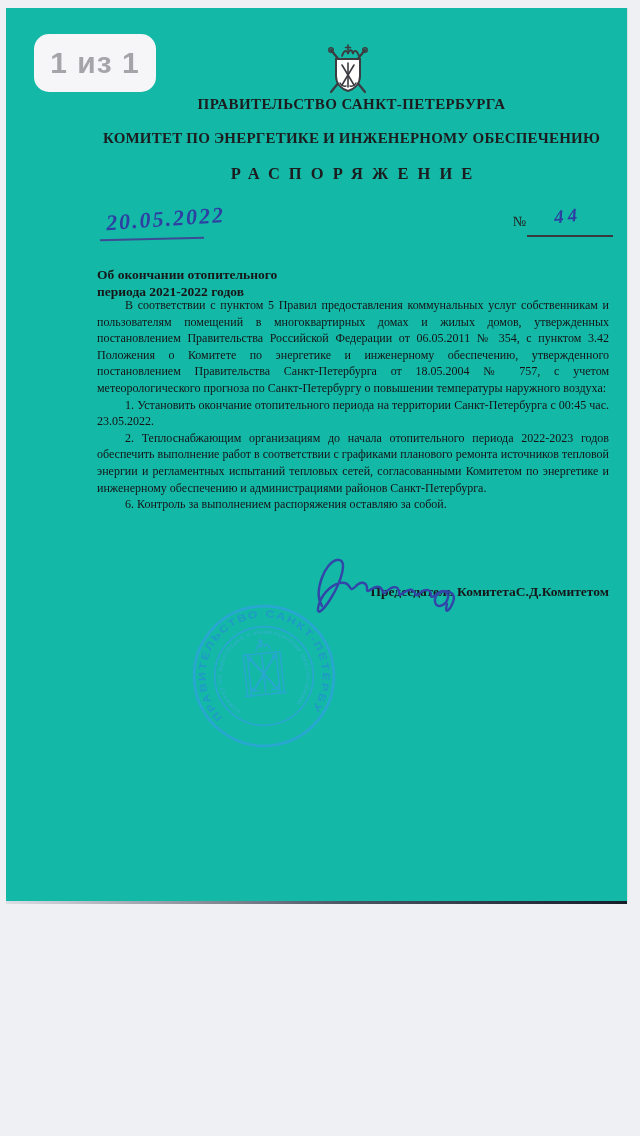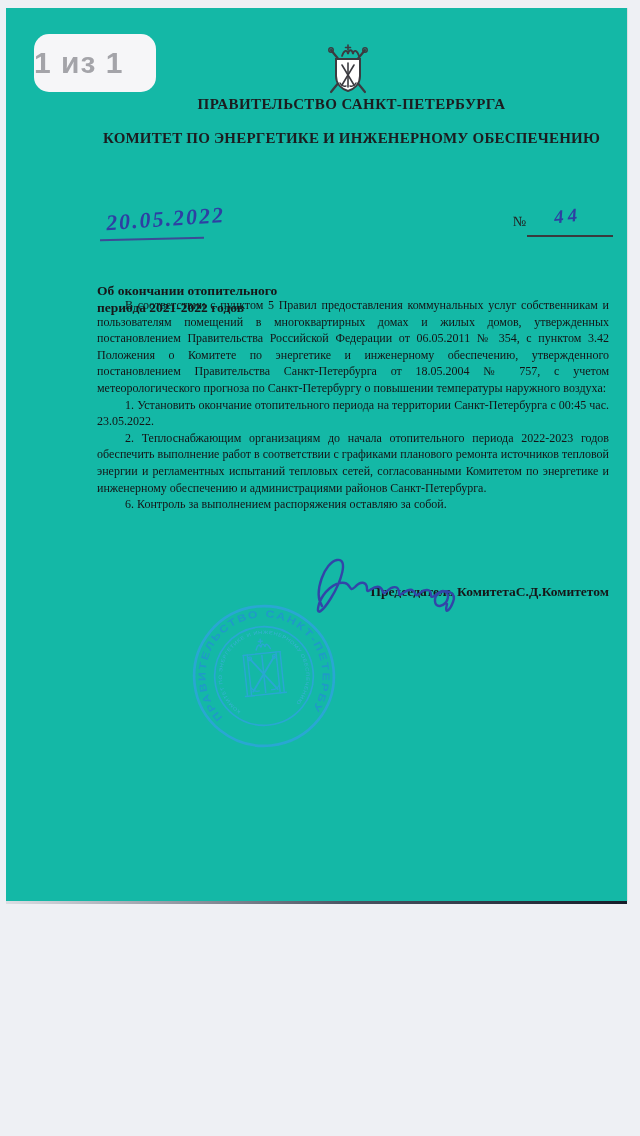--- a/index.html
+++ b/index.html
@@ -13,40 +13,40 @@
     background:#14b8a6;
     border-right:1px solid #dcdee3;
   }
   .page-bottom-edge{
     position:absolute;left:0;bottom:-3px;width:100%;height:3px;
     background:linear-gradient(to right, rgba(110,118,132,.15), #4a5563 55%, #151d29);
   }
   .badge{
     position:absolute;left:34px;top:34px;width:122px;height:58px;
     background:#f6f6f8;border-radius:15px;
-    display:flex;align-items:center;justify-content:flex-start;
+    display:flex;align-items:center;justify-content:center;
     font-family:"Liberation Sans", sans-serif;
     font-size:30px;font-weight:600;color:#a4a4a9;letter-spacing:1px;
   }
   .emblem{position:absolute;left:317px;top:34px;}
   .hdr{position:absolute;left:91px;width:509px;text-align:center;color:#1c1c1f;}
   .hdr-gov{top:88px;font-size:15px;font-weight:bold;letter-spacing:.4px;}
   .hdr-com{top:122px;font-size:15px;font-weight:bold;letter-spacing:.2px;}
   .hdr-type{top:156px;font-size:16.5px;font-weight:bold;letter-spacing:.55em;text-indent:.55em;}
   .hand{color:#2e3fa3;font-style:italic;font-weight:bold;}
   .date-hand{
     position:absolute;left:100px;top:198px;font-size:22px;letter-spacing:2px;
     transform:rotate(-4deg);
   }
   .date-line{position:absolute;left:94px;top:230px;width:104px;height:2px;background:#3d4a96;transform:rotate(-1.5deg);}
   .num-label{position:absolute;left:507px;top:206px;font-size:14px;color:#222;}
   .num-line{position:absolute;left:521px;top:227px;width:86px;height:1.5px;background:#3a3a3e;}
   .num-hand{position:absolute;left:548px;top:197px;font-size:19px;letter-spacing:4px;transform:rotate(-6deg);}
   .subject{
-    position:absolute;left:91px;top:274px;width:320px;
+    position:absolute;left:91px;top:258px;width:320px;
     font-size:13.5px;font-weight:bold;line-height:17px;color:#161618;
   }
   .body-text{
     position:absolute;left:91px;top:289px;width:512px;
     font-size:12px;line-height:16.6px;color:#141416;text-align:justify;
   }
   .body-text p{margin:0;text-indent:28px;}
   .sig-row{
     position:absolute;left:91px;top:576px;width:512px;
     font-size:13.5px;font-weight:bold;color:#161618;
@@ -69,20 +69,21 @@
       <circle cx="42" cy="8" r="2.2" stroke-width="1.5"></circle>
       <path d="M13 17 h24 v17 c0 8 -6 13 -12 15 c-6 -2 -12 -7 -12 -15 z" fill="#ffffff" stroke-width="2"></path>
       <path d="M19 23 L31 43 M31 23 L19 43" stroke-width="1.6"></path>
       <path d="M25 21 v24" stroke-width="1.6"></path>
       <path d="M17 41 q2 4 6 3 M33 41 q-2 4 -6 3" stroke-width="1.4"></path>
     </g>
   </svg>
 
   <div class="hdr hdr-gov">ПРАВИТЕЛЬСТВО САНКТ-ПЕТЕРБУРГА</div>
   <div class="hdr hdr-com">КОМИТЕТ ПО ЭНЕРГЕТИКЕ И ИНЖЕНЕРНОМУ ОБЕСПЕЧЕНИЮ</div>
+  <div class="hdr hdr-type">РАСПОРЯЖЕНИЕ</div>
 
   <div class="hand date-hand">20.05.2022</div>
   <div class="date-line"></div>
 
   <span class="num-label">№</span>
   <div class="num-line"></div>
   <div class="hand num-hand">44</div>
 
   <div class="subject">
     <div>Об окончании отопительного</div>

